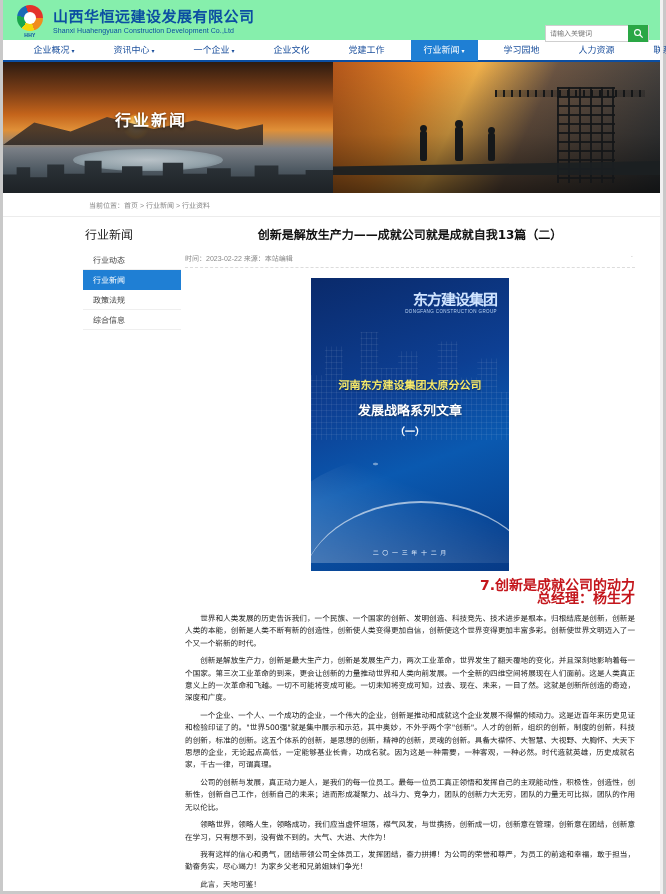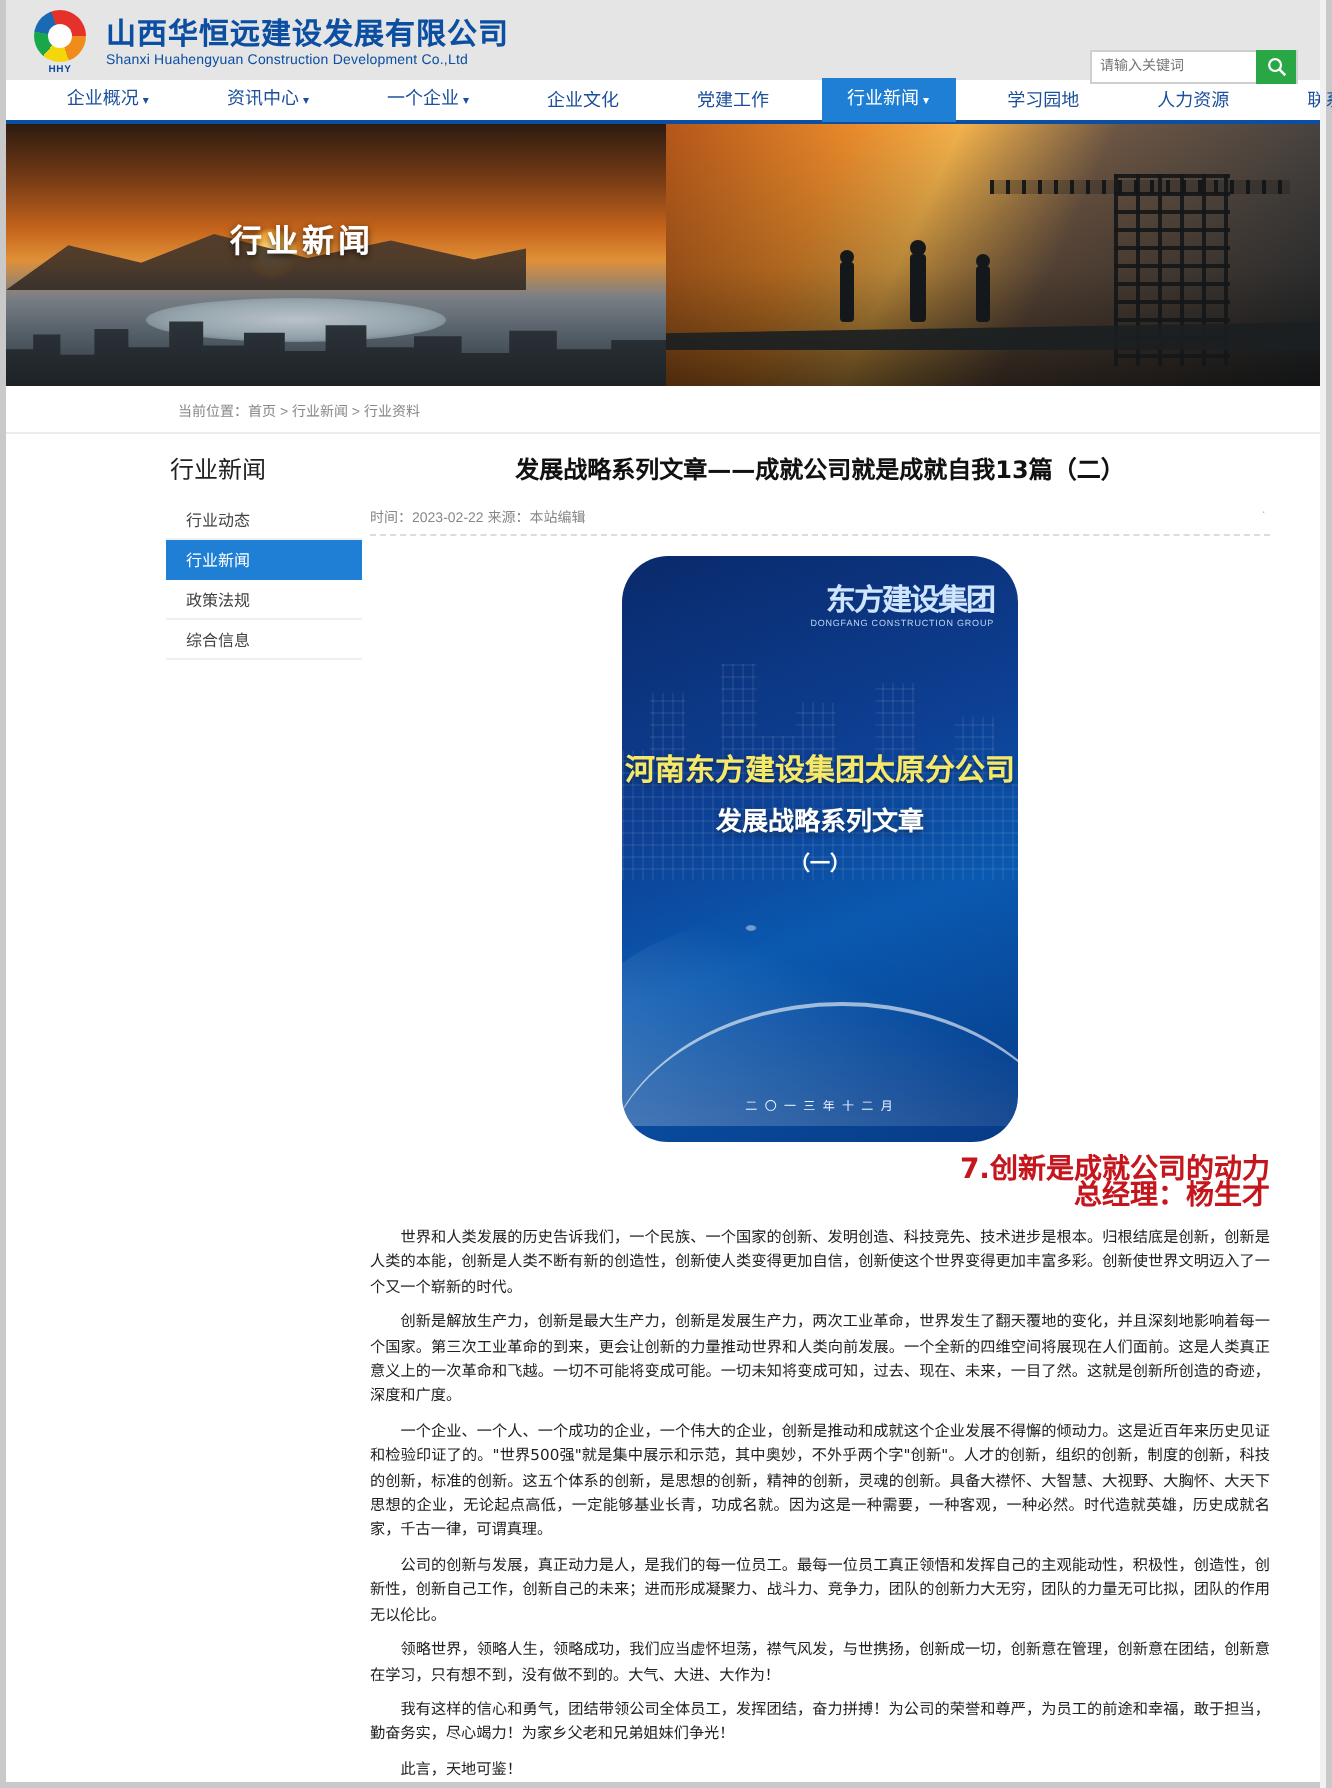--- a/index.html
+++ b/index.html
@@ -22,21 +22,21 @@
     border-left: 3px solid #c9c9c9;
     border-right: 3px solid #c9c9c9;
     border-bottom: 3px solid #c9c9c9;
   }
   
   .header {
     height: 40px;
     display: flex;
     align-items: center;
     padding: 3px 12px 0 10px;
-    background: #e5e5e5;
+    background: #86efac;
     position: relative;
   }
   .logo-wrap { display:flex; align-items:center; gap:6px; }
   .logo-mark {
     width: 34px; height: 34px; position: relative;
     display:flex; flex-direction:column; align-items:center; justify-content:center;
   }
   .logo-swirl {
     width: 26px; height: 26px; border-radius: 50%;
     background:
@@ -185,41 +185,40 @@
   .meta {
     font-size: 7px; color:#888; border-bottom:1px dashed #dcdcdc;
     padding-bottom: 4px; margin-bottom: 10px; position:relative;
   }
   .meta .dot { position:absolute; right:2px; top:0; color:#bbb; }
   .poster-wrap { text-align:center; margin-bottom: 8px; }
   .poster {
     width: 198px; height: 293px; margin: 0 auto; position:relative;
     background: linear-gradient(160deg, #0a2a6b 0%, #0d3f93 38%, #0a59b0 62%, #073a86 100%);
     overflow:hidden;
-    border-radius:23px;
   }
   .poster .pbuildings {
     position:absolute; left:0; top:42px; width:100%; height:120px;
     background:
       repeating-linear-gradient(to right, rgba(255,255,255,.09) 0 1px, rgba(255,255,255,0) 1px 5px),
       repeating-linear-gradient(to bottom, rgba(255,255,255,.09) 0 1px, rgba(255,255,255,0) 1px 6px);
     clip-path: polygon(0 100%,0 46%,7% 46%,7% 22%,16% 22%,16% 54%,25% 54%,25% 10%,34% 10%,34% 40%,44% 40%,44% 26%,54% 26%,54% 58%,64% 58%,64% 18%,74% 18%,74% 48%,84% 48%,84% 32%,94% 32%,94% 60%,100% 60%,100% 100%);
     opacity:.75;
   }
   .poster .plogo {
     position:absolute; right:12px; top:10px; text-align:right;
   }
   .poster .plogo .mark {
     font-size: 15px; font-weight:bold; color:#cfe4ff; letter-spacing:-1px;
     font-family:"DejaVu Sans", sans-serif;
   }
   .poster .plogo .sub { font-size:4.5px; color:#bcd6f5; letter-spacing:.4px; }
   .poster .ptxt { position:absolute; left:0; right:0; top:100px; text-align:center; }
   .poster .pl1, .poster .pl2 {
-    font-size: 15px; color:#f6e96a; font-weight:bold; line-height:15px;
+    font-size: 11px; color:#f6e96a; font-weight:bold; line-height:15px;
     font-family:"DejaVu Sans", sans-serif; text-shadow:0 1px 2px rgba(0,0,0,.4);
   }
   .poster .pl3 {
     font-size: 13px; color:#ffffff; font-weight:bold; margin-top:7px;
     font-family:"DejaVu Sans", sans-serif; text-shadow:0 1px 3px rgba(0,0,0,.45);
   }
   .poster .pl4 {
     font-size: 10px; color:#ffffff; font-weight:bold; margin-top:4px;
     font-family:"DejaVu Sans", sans-serif;
   }
@@ -321,21 +320,21 @@
       <h2>行业新闻</h2>
       <ul class="side-list">
         <li>行业动态</li>
         <li class="active">行业新闻</li>
         <li>政策法规</li>
         <li>综合信息</li>
       </ul>
     </div>
 
     <div class="main">
-      <div class="article-title">发展战略系列文章——成就公司就是成就自我13篇（二）</div>
+      <div class="article-title">创新是解放生产力——成就公司就是成就自我13篇（二）</div>
 
       <div class="meta">
         <span>时间：2023-02-22 来源：本站编辑</span>
         <span class="dot">·</span>
       </div>
 
       <div class="poster-wrap">
         <div class="poster">
           <div class="pbuildings"></div>
           <div class="plogo">

